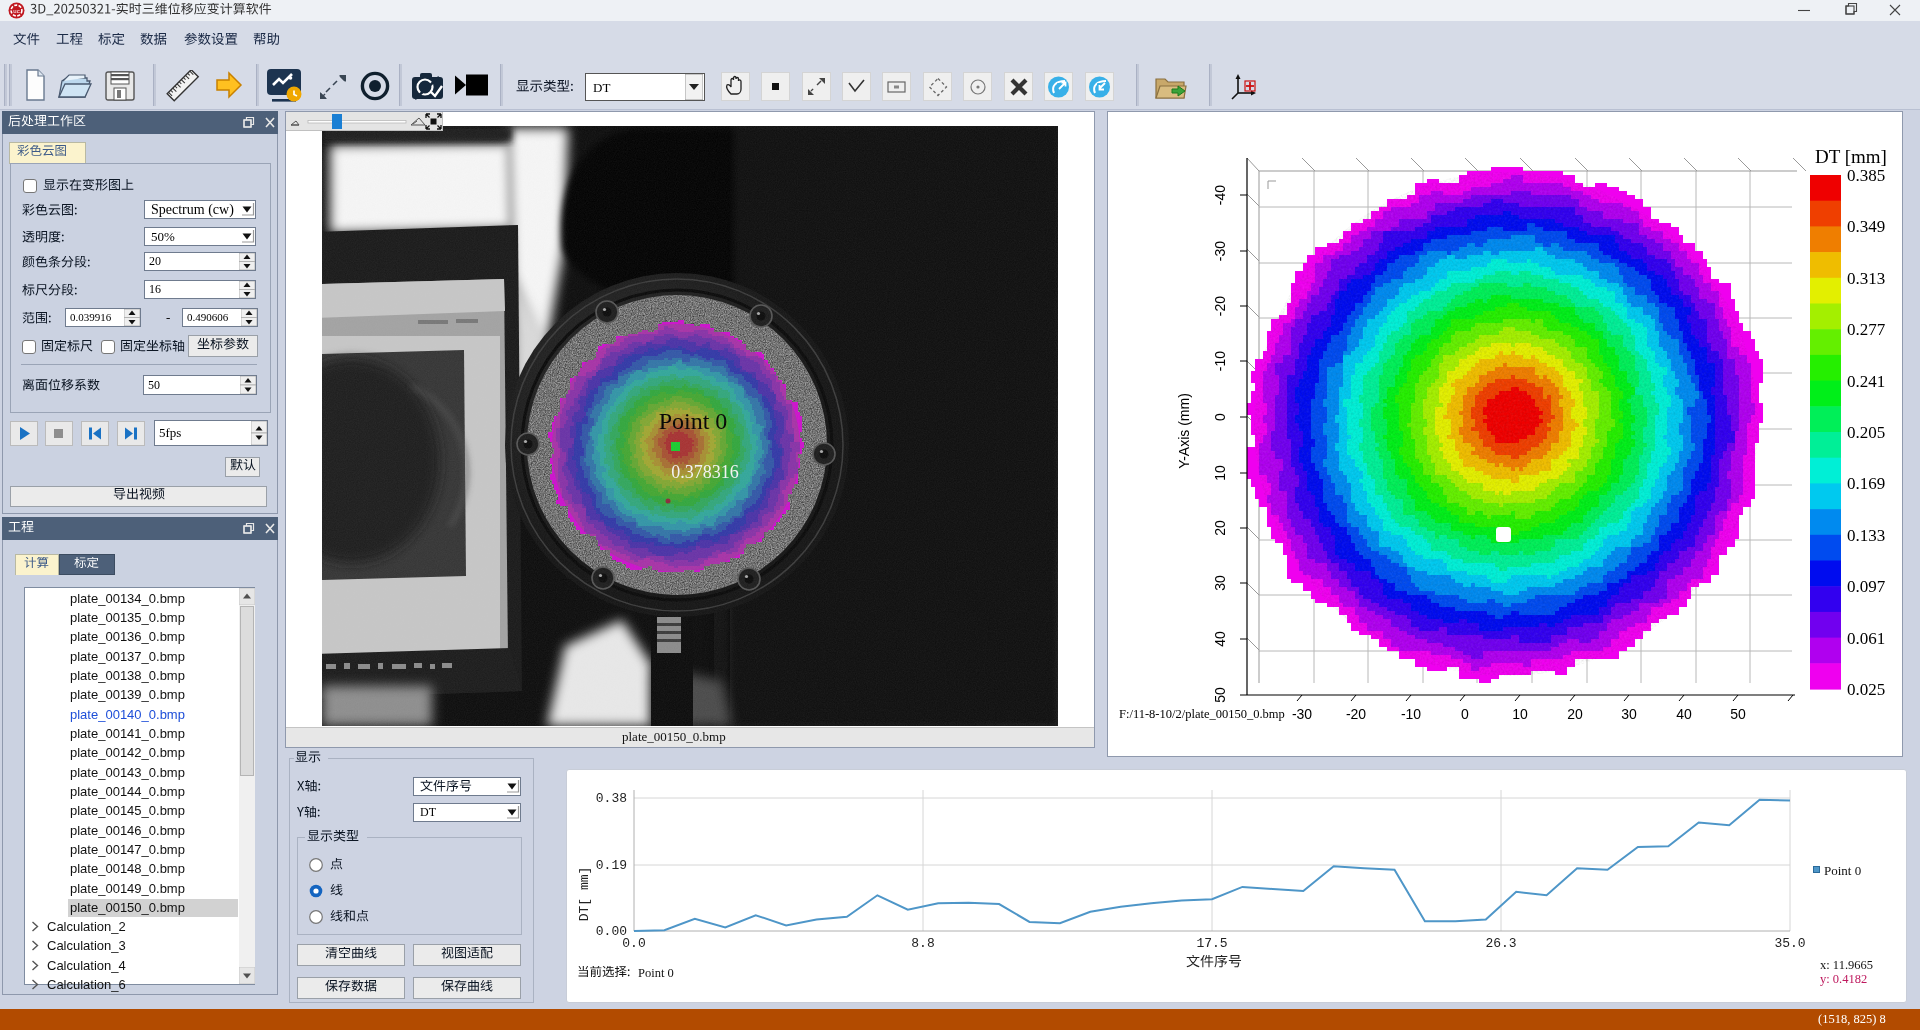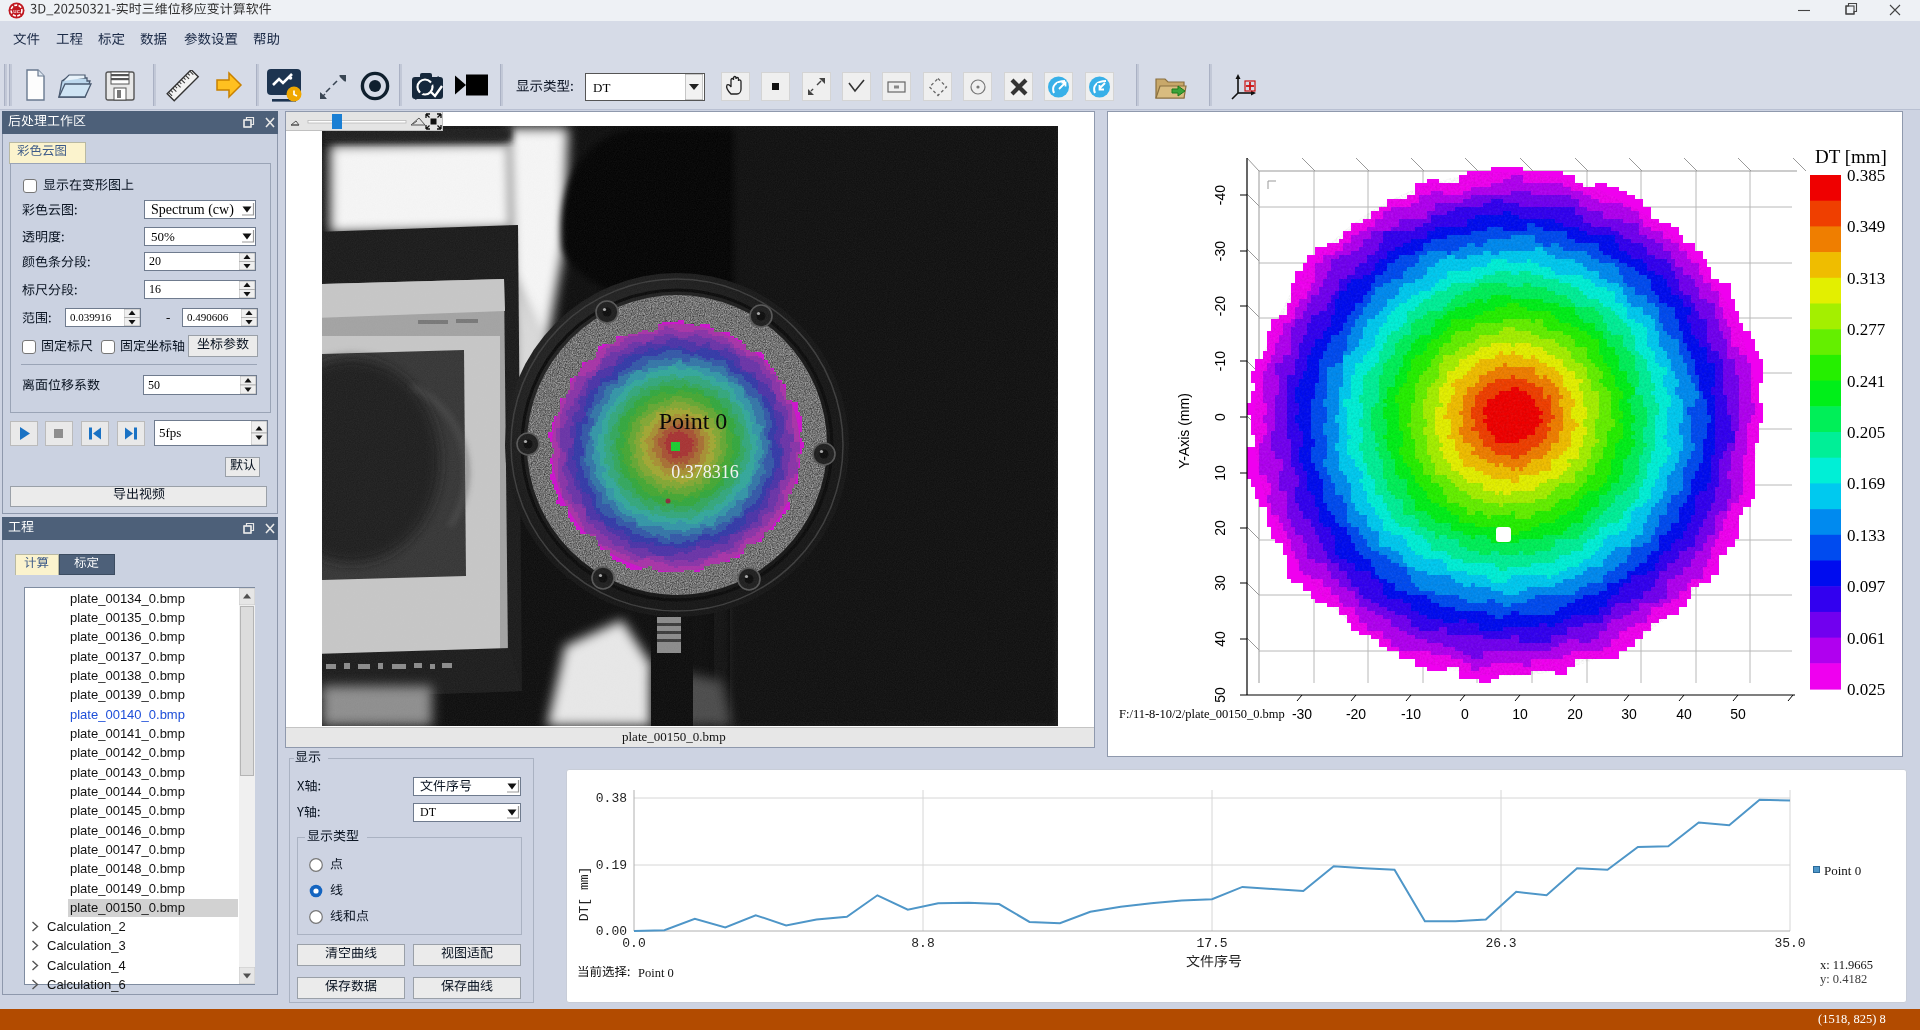--- a/index.html
+++ b/index.html
@@ -1109,21 +1109,21 @@
         <use href="#g5f53" x="0"></use>
         <use href="#g524d" x="1000"></use>
         <use href="#g9009" x="2000"></use>
         <use href="#g62e9" x="3000"></use>
         <use href="#g3a" x="4000"></use>
       </g>
     </svg>
   </div>
 <div class="abs mono" style="left:638px;top:966px;font-size:12.5px;color:#111">Point 0</div>
 <div class="abs mono" style="left:1820px;top:958px;font-size:12.5px;color:#111">x: 11.9665</div>
-<div class="abs mono" style="left:1820px;top:972px;font-size:12.5px;color:#404040">y: 0.4182</div>
+<div class="abs mono" style="left:1820px;top:972px;font-size:12.5px;color:#be185d">y: 0.4182</div>
 <div class="abs" style="left:0;top:1009px;width:1920px;height:21px;background:#b24b00"></div>
 <div class="abs mono" style="left:1818px;top:1012px;font-size:12.5px;color:#fff;white-space:nowrap">(1518, 825) 8</div>
 <svg width="0" height="0" style="position:absolute">
     <defs>
       <path id="g33" d="M263 -13Q206 -13 162 1Q119 15 86 38Q53 61 29 88L76 147Q108 114 152 88Q195 63 257 63Q301 63 334 80Q368 96 387 126Q406 157 406 199Q406 243 384 276Q363 309 313 328Q263 346 178 346V416Q254 416 298 434Q342 453 362 485Q381 517 381 556Q381 609 348 640Q315 672 257 672Q213 672 174 652Q136 632 105 601L56 659Q98 697 148 722Q197 746 260 746Q322 746 370 724Q419 703 446 662Q474 621 474 563Q474 496 438 452Q402 408 344 387V382Q387 372 422 347Q457 322 478 284Q499 246 499 196Q499 131 467 84Q435 37 382 12Q329 -13 263 -13Z"></path>
       <path id="g44" d="M101 0V733H284Q397 733 474 690Q551 648 590 567Q629 486 629 369Q629 253 590 170Q551 87 475 44Q399 0 288 0ZM193 76H276Q362 76 420 110Q477 145 506 211Q534 277 534 369Q534 463 506 527Q477 591 420 624Q362 658 276 658H193Z"></path>
       <path id="g5f" d="M13 -140V-80H545V-140Z"></path>
       <path id="g32" d="M44 0V54Q159 155 234 238Q308 321 344 392Q380 464 380 527Q380 569 366 602Q351 635 321 654Q291 672 245 672Q200 672 162 648Q123 624 93 587L40 639Q84 688 135 717Q186 746 256 746Q322 746 370 720Q417 693 444 644Q470 596 470 531Q470 458 434 383Q397 308 332 230Q268 153 182 72Q211 74 242 76Q274 79 302 79H505V0Z"></path>
       <path id="g30" d="M278 -13Q209 -13 158 29Q106 71 78 156Q50 241 50 369Q50 497 78 580Q106 664 158 705Q209 746 278 746Q348 746 399 704Q450 663 478 580Q506 497 506 369Q506 241 478 156Q450 71 399 29Q348 -13 278 -13ZM278 61Q320 61 352 93Q383 125 400 194Q418 262 418 369Q418 476 400 544Q383 611 352 642Q320 674 278 674Q237 674 205 642Q173 611 156 544Q138 476 138 369Q138 262 156 194Q173 125 205 93Q237 61 278 61Z"></path>
       <path id="g35" d="M262 -13Q205 -13 162 1Q118 15 86 37Q53 59 27 84L73 144Q94 123 120 104Q145 86 178 74Q211 63 253 63Q296 63 332 84Q367 105 388 144Q409 183 409 236Q409 314 368 358Q326 403 257 403Q221 403 194 392Q167 381 135 360L86 391L110 733H466V655H190L171 443Q195 457 222 464Q248 472 281 472Q342 472 392 448Q442 423 472 371Q502 319 502 238Q502 158 468 102Q433 46 378 16Q323 -13 262 -13Z"></path>

